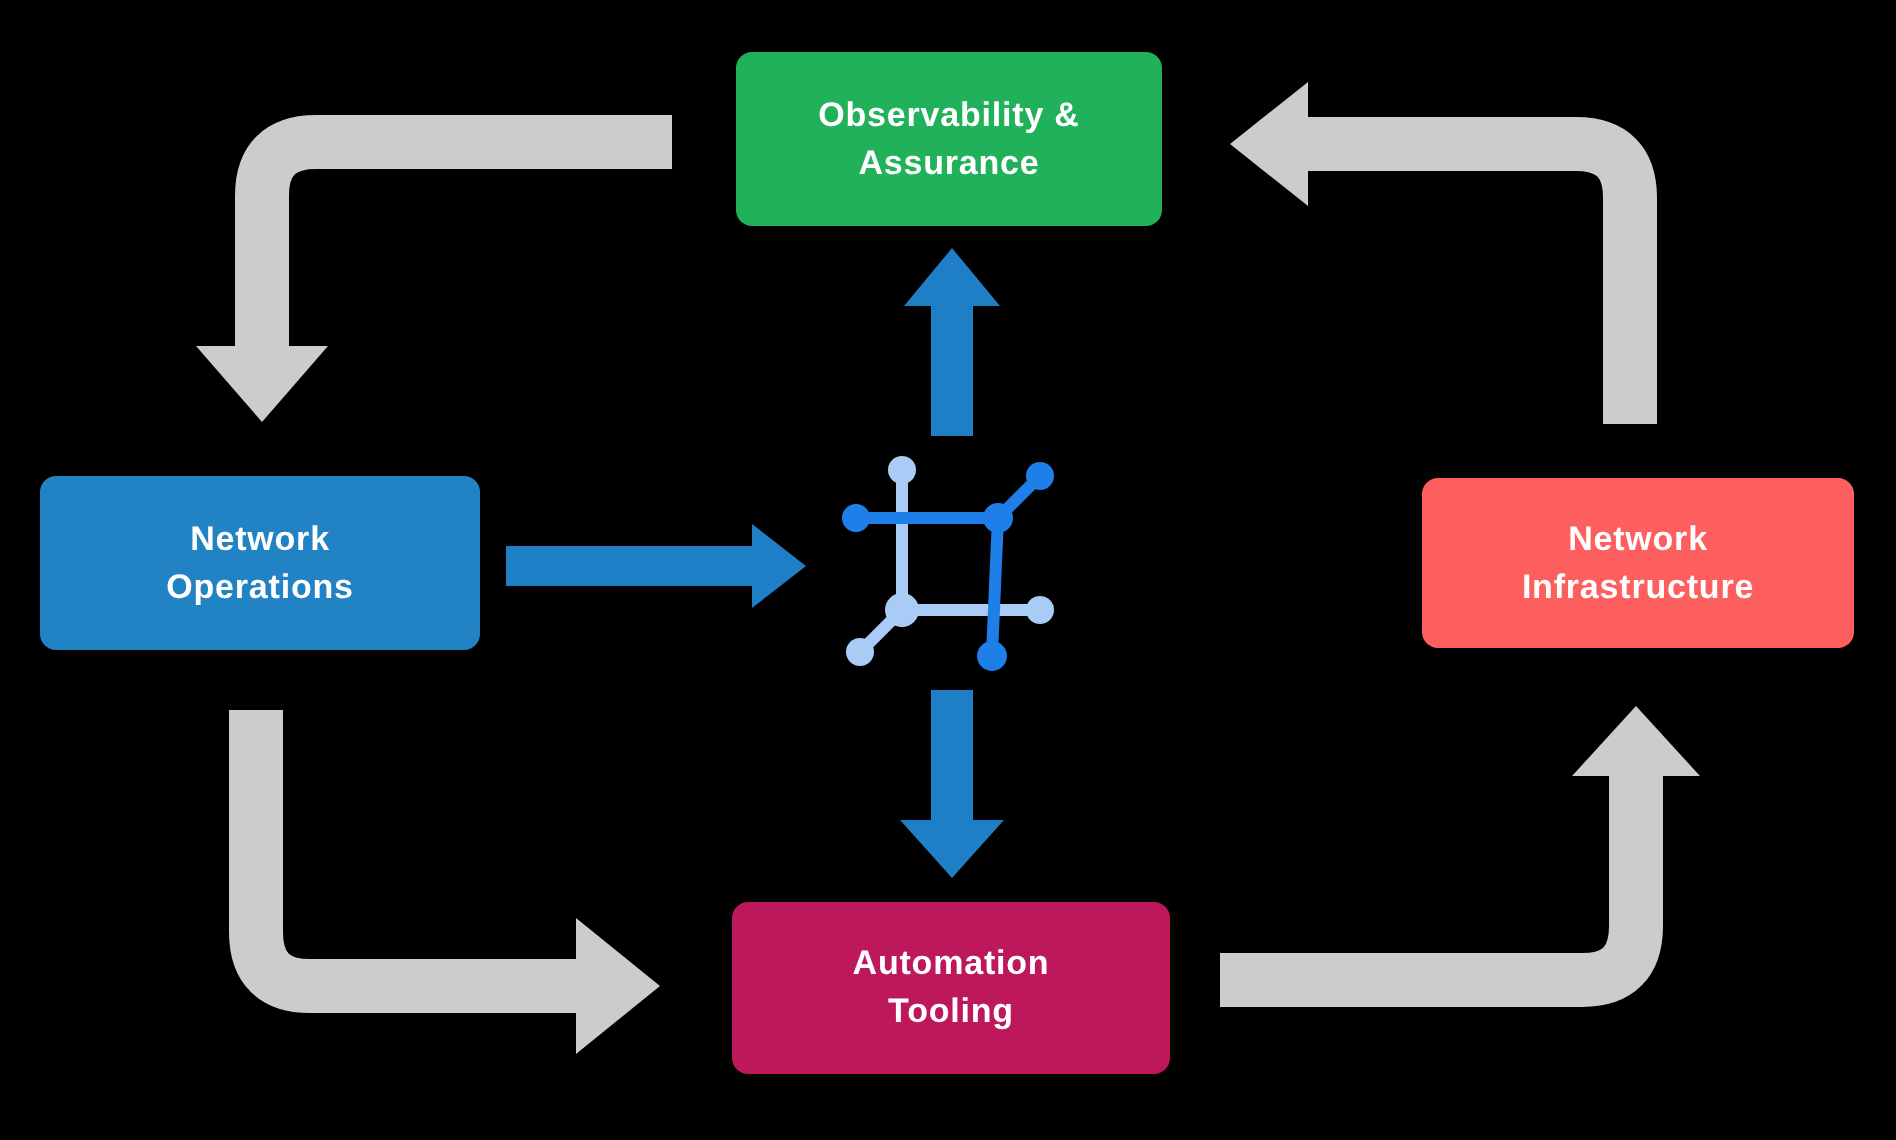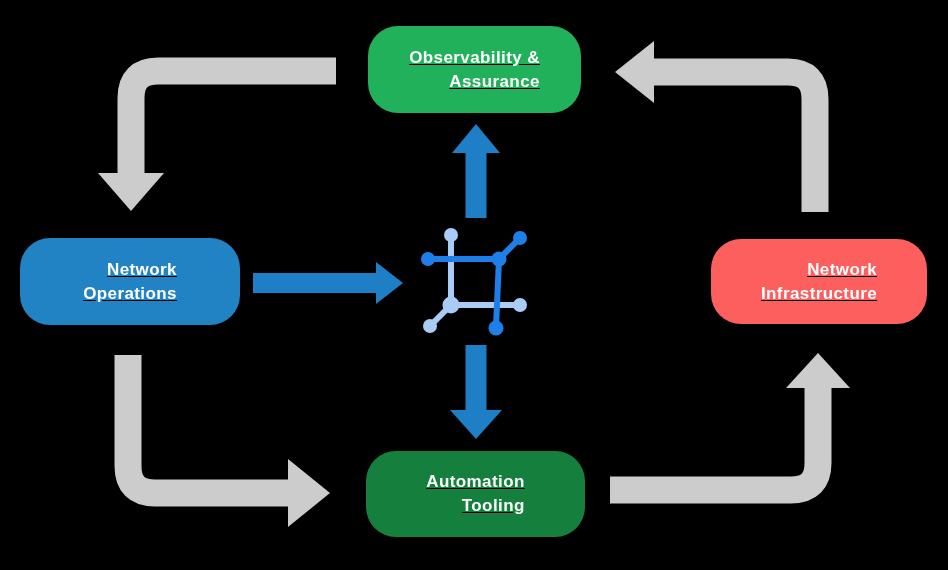--- a/index.html
+++ b/index.html
@@ -11,26 +11,25 @@
     overflow: hidden;
     font-family: "Liberation Sans", sans-serif;
   }
   #arrow-layer {
     position: absolute;
     left: 0; top: 0;
     width: 948px; height: 570px;
   }
   .node {
     position: absolute;
-    border-radius: 30px;
+    border-radius: 8px;
     display: flex;
     align-items: center;
     justify-content: center;
-    text-align: right;
-    text-decoration: underline;
+    text-align: center;
   }
   .node-label {
     color: #ffffff;
     font-size: 17px;
     font-weight: 600;
     letter-spacing: 0.4px;
     line-height: 24px;
     white-space: pre-line;
   }
   .node-observability { left: 368px; top: 26px;  width: 213px; height: 87px; }
@@ -112,18 +111,18 @@
   <div class="node node-operations" style="background: rgb(33, 130, 196);">
     <span class="node-label">Network
 Operations</span>
   </div>
 
   <div class="node node-infrastructure" style="background: rgb(253, 95, 95);">
     <span class="node-label">Network
 Infrastructure</span>
   </div>
 
-  <div class="node node-automation" style="background: #15803d;">
+  <div class="node node-automation" style="background: #be185d;">
     <span class="node-label">Automation
 Tooling</span>
   </div>
 
 </div>
 
 </body></html>

